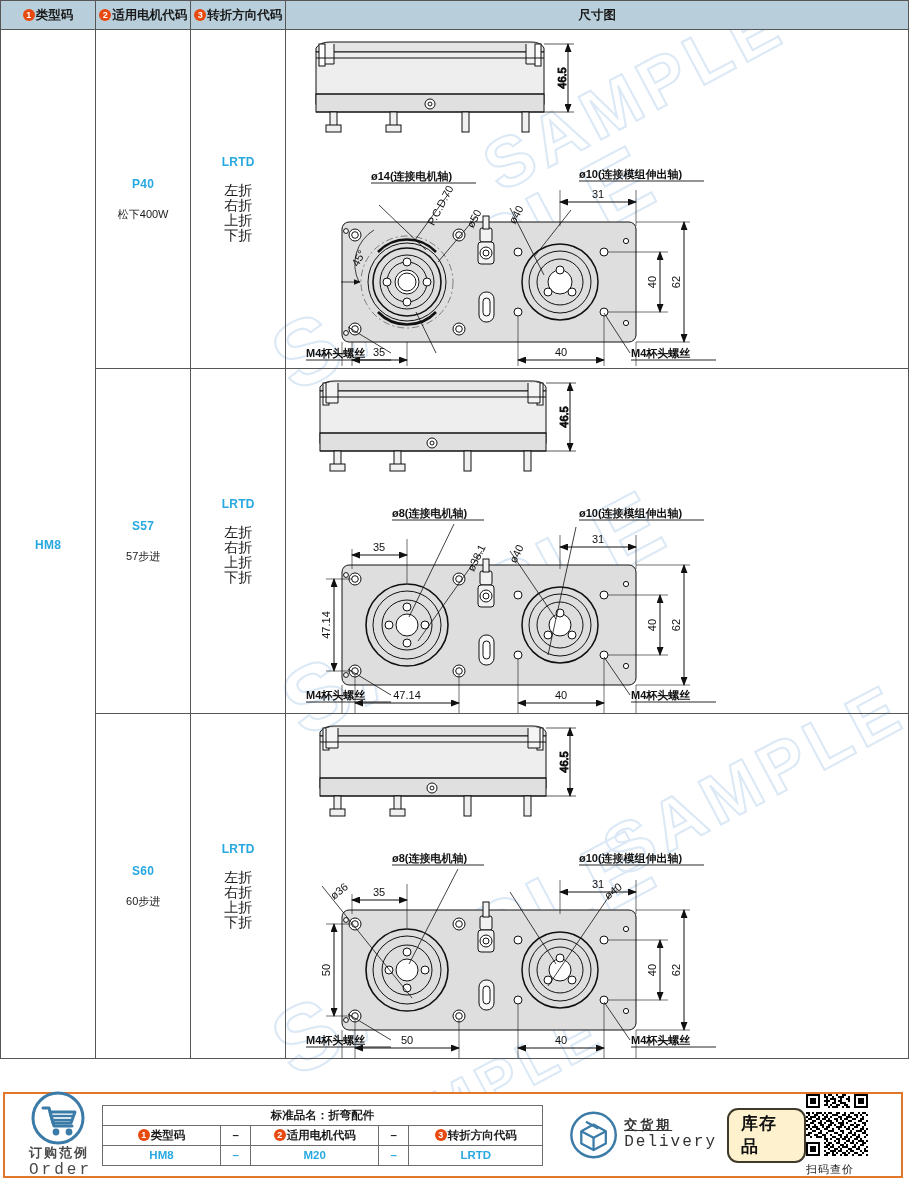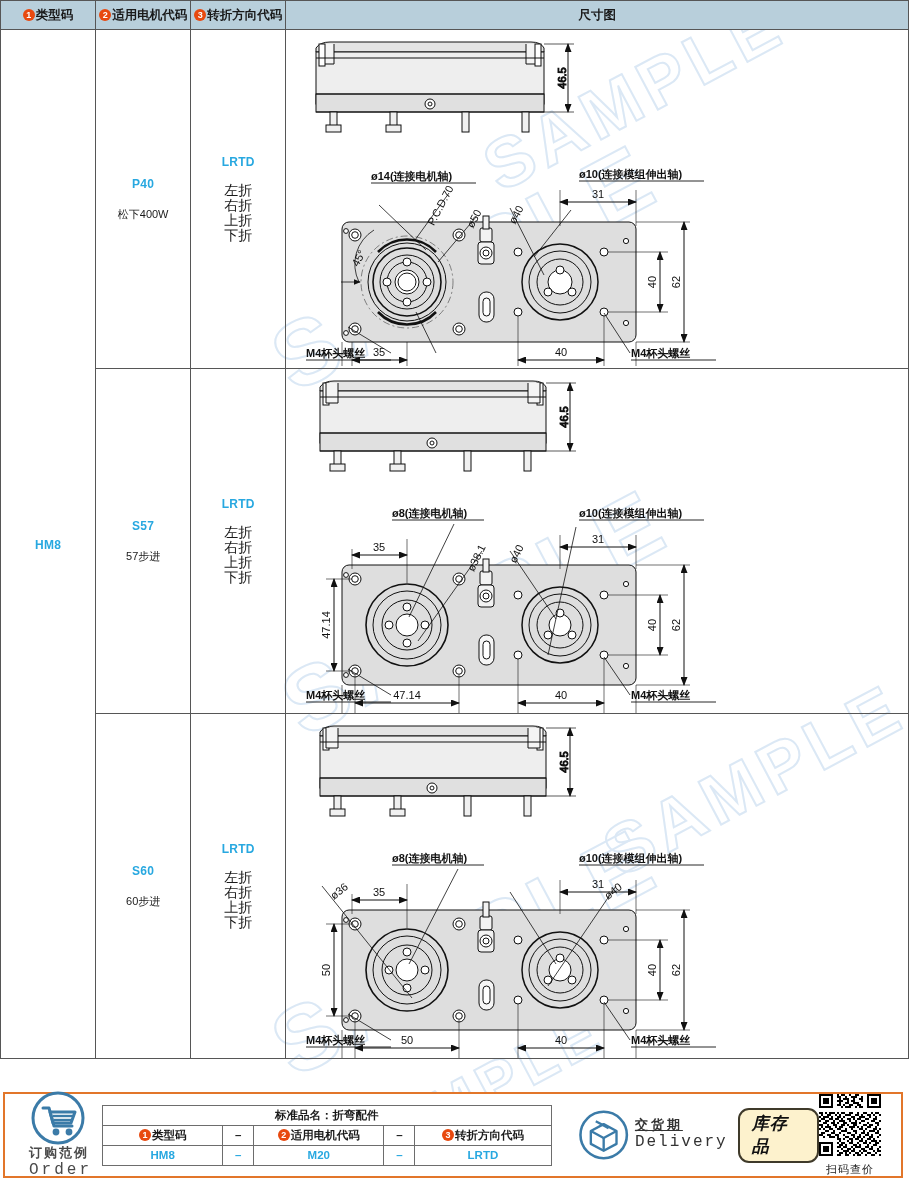--- a/index.html
+++ b/index.html
@@ -163,24 +163,23 @@
   .stock-badge {
     margin-left: 10px;
     background: #fdf2cd;
     border: 2px solid #3f3a2a;
     border-radius: 11px;
     font-size: 17px;
     font-weight: 700;
     color: #111;
     padding: 2px 12px 3px;
     letter-spacing: 1px;
-    font-style: italic;
-  }
-
-  .qr-block { margin-left: auto; margin-right: 14px; text-align: center; }
+  }
+
+  .qr-block { margin-left: auto; margin-right: 27px; }
   .qr-caption { font-size: 11px; color: #222; margin-top: 2px; letter-spacing:1px;}
 
   
   .dimtxt { font-family: "Liberation Sans", sans-serif; font-size: 11px; fill:#111; }
   .labeltxt { font-family: "Liberation Sans", sans-serif; font-size: 11px; fill:#111; font-weight:700;}
 </style>
 </head>
 <body>
 
 <div class="page">

